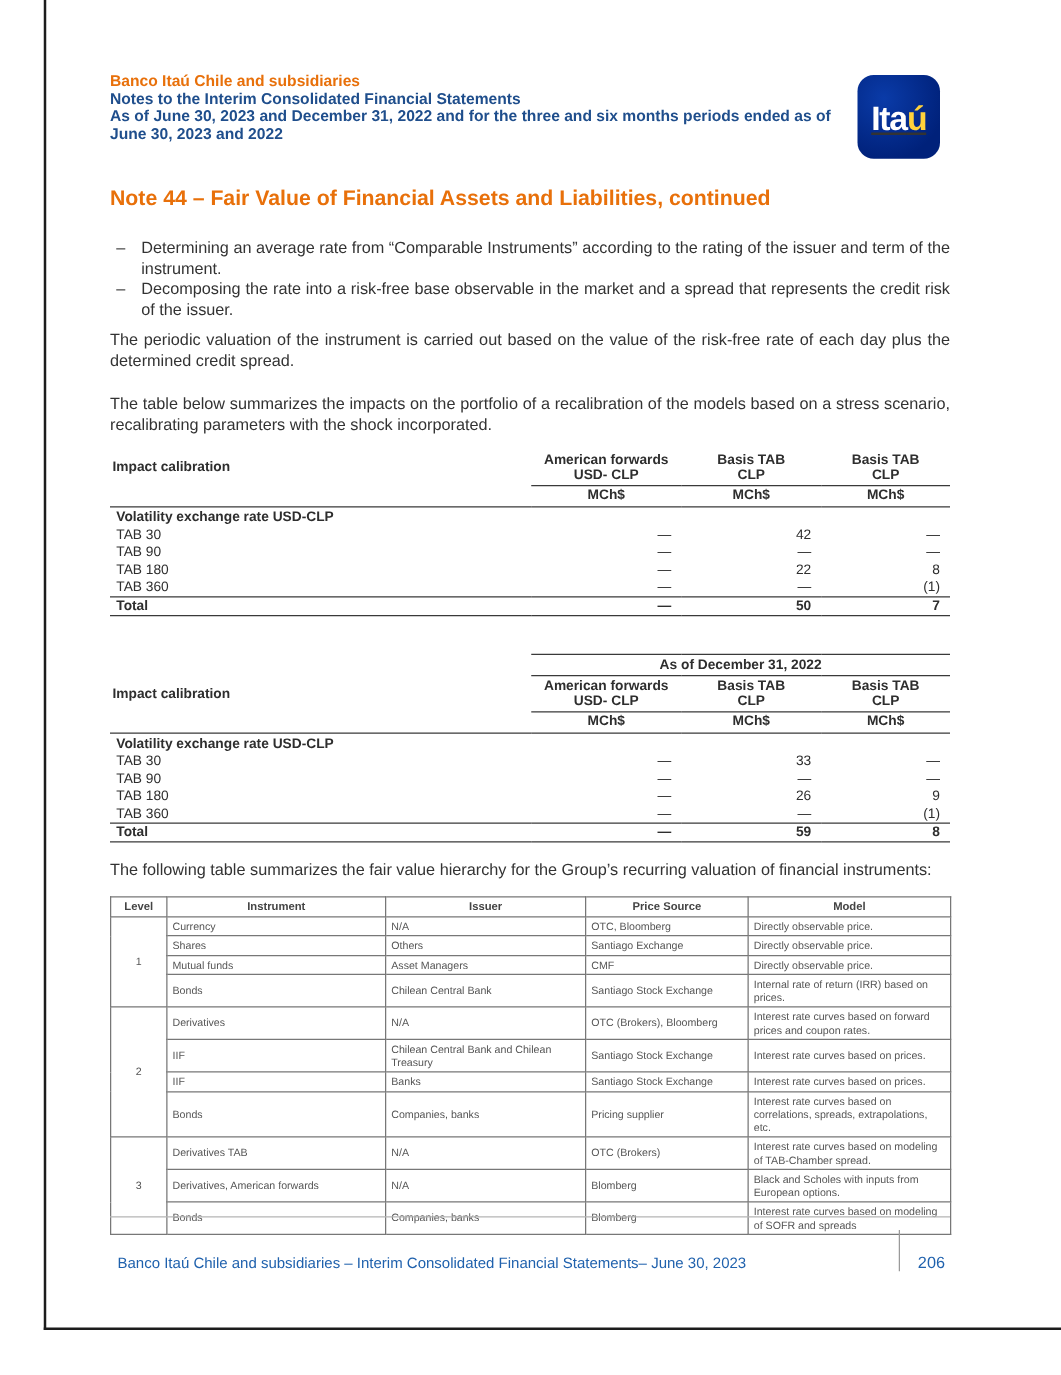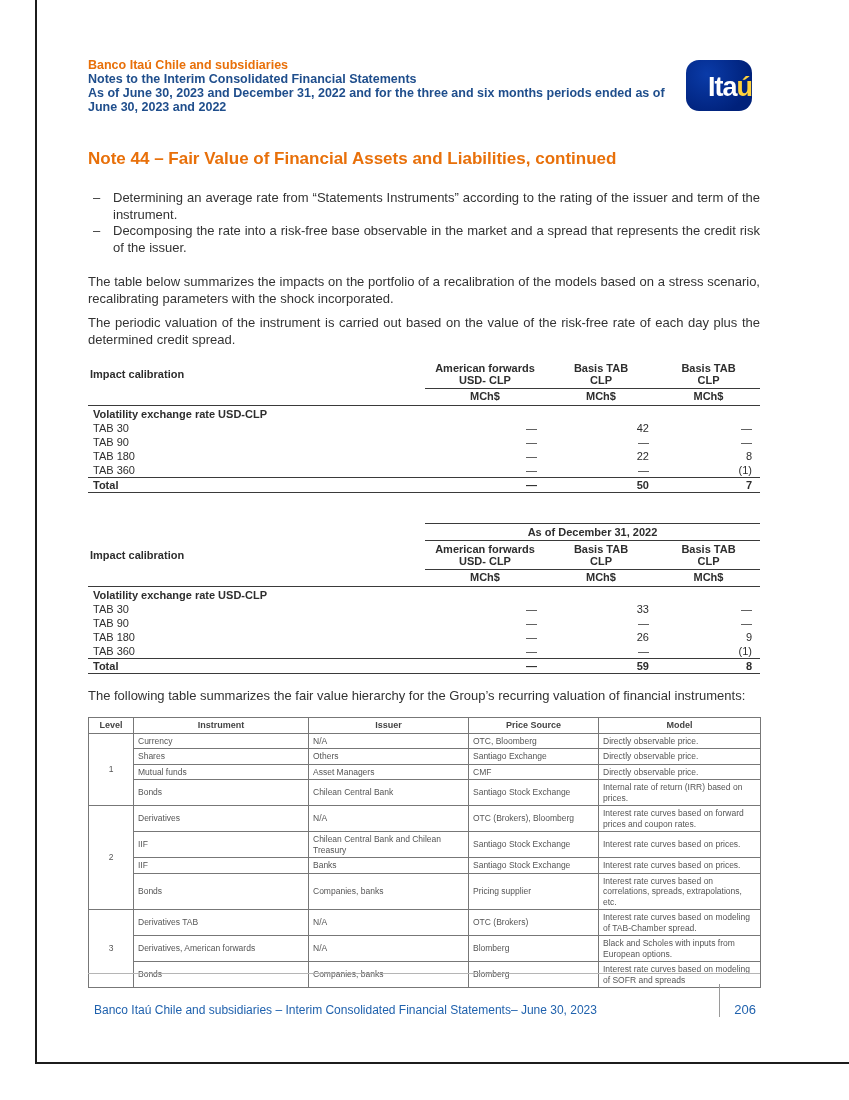--- a/index.html
+++ b/index.html
@@ -10,23 +10,23 @@
   
   .frame-left { position:absolute; left:35px; top:0; width:2px; height:1064px; background:#1c1c1c; }
   .frame-bottom { position:absolute; left:35px; top:1062px; right:0; height:2px; background:#1c1c1c; }
 
   .content { position:absolute; left:88px; top:58px; width:672px; }
 
   .hdr-company { color:var(--orange,#e8700a); font-weight:bold; font-size:12.5px; line-height:14px; }
   .hdr-line { color:var(--blue,#1f4e8c); font-weight:bold; font-size:12.5px; line-height:14px; }
   .hdr-period { max-width:600px; }
 
-  .logo { position:absolute; left:686px; top:60px; width:66px; height:51px; border-radius:13px;
+  .logo { position:absolute; left:686px; top:60px; width:66px; height:67px; border-radius:13px;
           background:radial-gradient(circle at 32% 28%, #0a3ba8 0%, var(--logo-bg,#00217a) 75%);
-          display:flex; align-items:center; justify-content:flex-end; }
+          display:flex; align-items:center; justify-content:center;text-decoration:underline; }
   .logo-word { color:var(--logo-text,#ffffff); font-weight:bold; font-size:27px; letter-spacing:-1px; padding-top:4px; }
   .logo-accent { color:var(--logo-accent,#ffd23b); }
 
   .note-title { color:var(--orange,#e8700a); font-weight:bold; font-size:17px; line-height:15px; margin-top:37px; }
 
   .bullets { margin-top:24px; }
   .bullet { display:flex; font-size:13px; line-height:16.5px; color:#333; }
   .bullet-marker { width:25px; flex:0 0 25px; padding-left:5px; }
   .bullet-text { flex:1; text-align:justify; }
 
@@ -81,30 +81,30 @@
 
     <div class="hdr-company">Banco Itaú Chile and subsidiaries</div>
     <div class="hdr-line">Notes to the Interim Consolidated Financial Statements</div>
     <div class="hdr-line hdr-period">As of June 30, 2023 and December 31, 2022 and for the three and six months periods ended as of June 30, 2023 and 2022</div>
 
     <h2 class="note-title">Note 44 – Fair Value of Financial Assets and Liabilities, continued</h2>
 
     <div class="bullets">
       <div class="bullet">
         <span class="bullet-marker">–</span>
-        <span class="bullet-text">Determining an average rate from “Statements Instruments” according to the rating of the issuer and term of the instrument.</span>
+        <span class="bullet-text">Determining an average rate from “Comparable Instruments” according to the rating of the issuer and term of the instrument.</span>
       </div>
       <div class="bullet">
         <span class="bullet-marker">–</span>
         <span class="bullet-text">Decomposing the rate into a risk-free base observable in the market and a spread that represents the credit risk of the issuer.</span>
       </div>
     </div>
 
+    <p class="para para-p1">The periodic valuation of the instrument is carried out based on the value of the risk-free rate of each day plus the determined credit spread.</p>
     <p class="para">The table below summarizes the impacts on the portfolio of a recalibration of the models based on a stress scenario, recalibrating parameters with the shock incorporated.</p>
-    <p class="para para-p1">The periodic valuation of the instrument is carried out based on the value of the risk-free rate of each day plus the determined credit spread.</p>
 
     <table class="impact">
       <colgroup>
           <col class="c-lbl">
           <col class="c-n1">
           <col class="c-n2">
           <col class="c-n3">
         </colgroup>
       <tbody>
         <tr>

